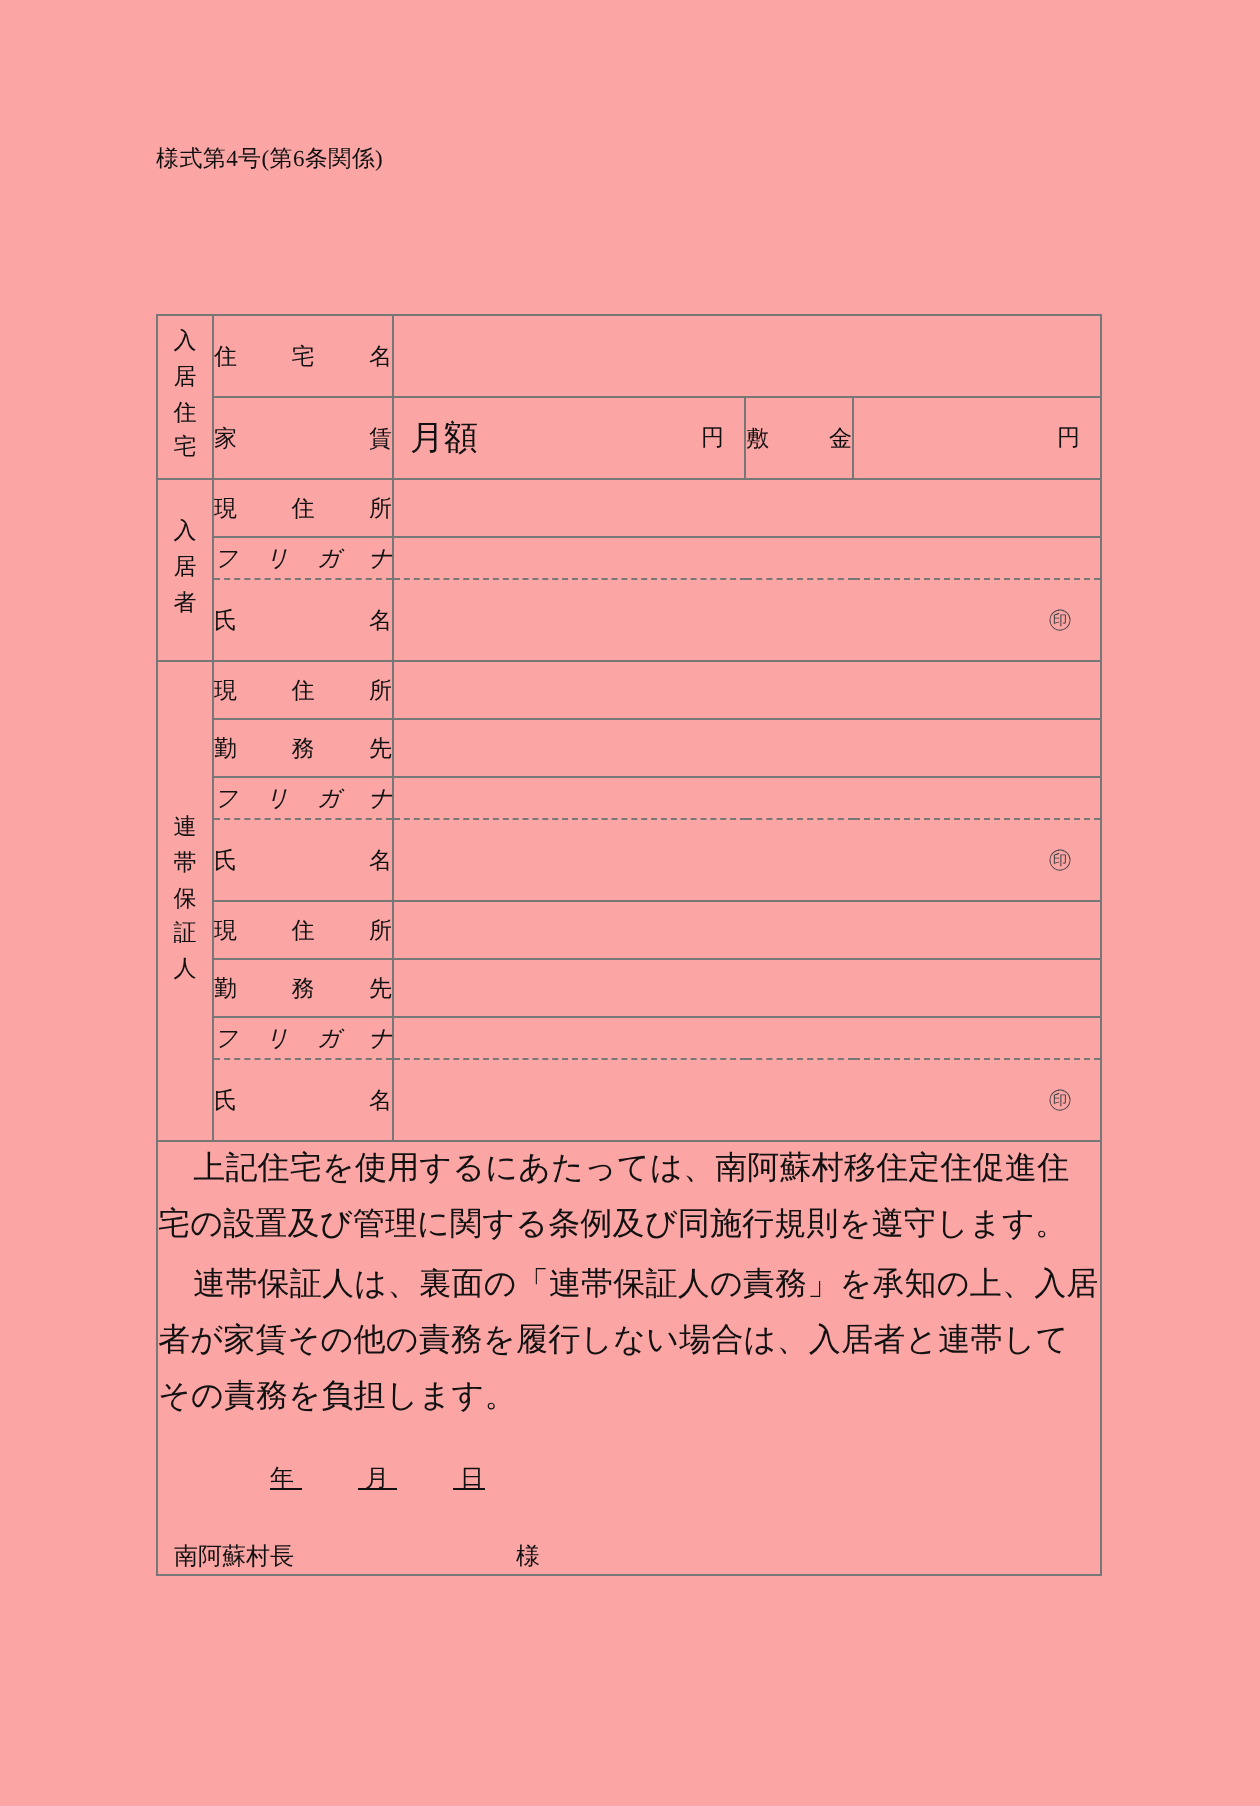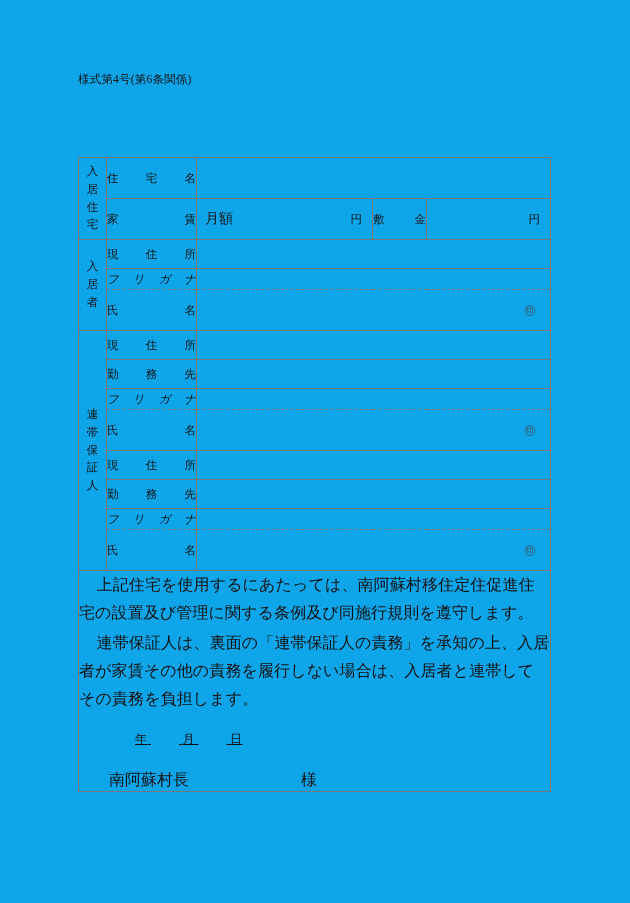--- a/index.html
+++ b/index.html
@@ -11,21 +11,21 @@
     width: 630px;
     height: 903px;
     position: relative;
     font-family: "Liberation Serif", "DejaVu Serif", serif;
     color: #111111;
     overflow: hidden;
   }
   .page {
     position: absolute;
     inset: 0;
-    background: #0ea5e9;
+    background: #fca5a5;
   }
 
   .form-no {
     position: absolute;
     left: 78px;
     top: 72px;
     font-size: 11.5px;
     letter-spacing: 0.2px;
     white-space: nowrap;
   }
@@ -93,21 +93,21 @@
     right: 10px;
     top: 50%;
     transform: translateY(-50%);
     font-size: 11.5px;
   }
   .amt-label {
     position: absolute;
     left: 8px;
     top: 50%;
     transform: translateY(-50%);
-    font-size: 14px;
+    font-size: 17px;
   }
   .seal {
     position: absolute;
     right: 14px;
     top: 50%;
     transform: translateY(-50%);
     font-size: 12px;
     color: #444;
   }
 
@@ -134,22 +134,22 @@
   .date-line {
     margin-top: 18px;
     margin-left: 56px;
     font-size: 12px;
     letter-spacing: 0.5px;
     text-decoration: underline;
   }
   .date-line .gap { display: inline-block; width: 28px; }
   .addressee {
     margin-top: 22px;
-    margin-left: 30px;
-    font-size: 16px;
+    margin-left: 8px;
+    font-size: 12px;
   }
   .addressee .sama {
     display: inline-block;
     margin-left: 108px;
   }
 
   
   .notes {
     position: absolute;
     left: 86px;

